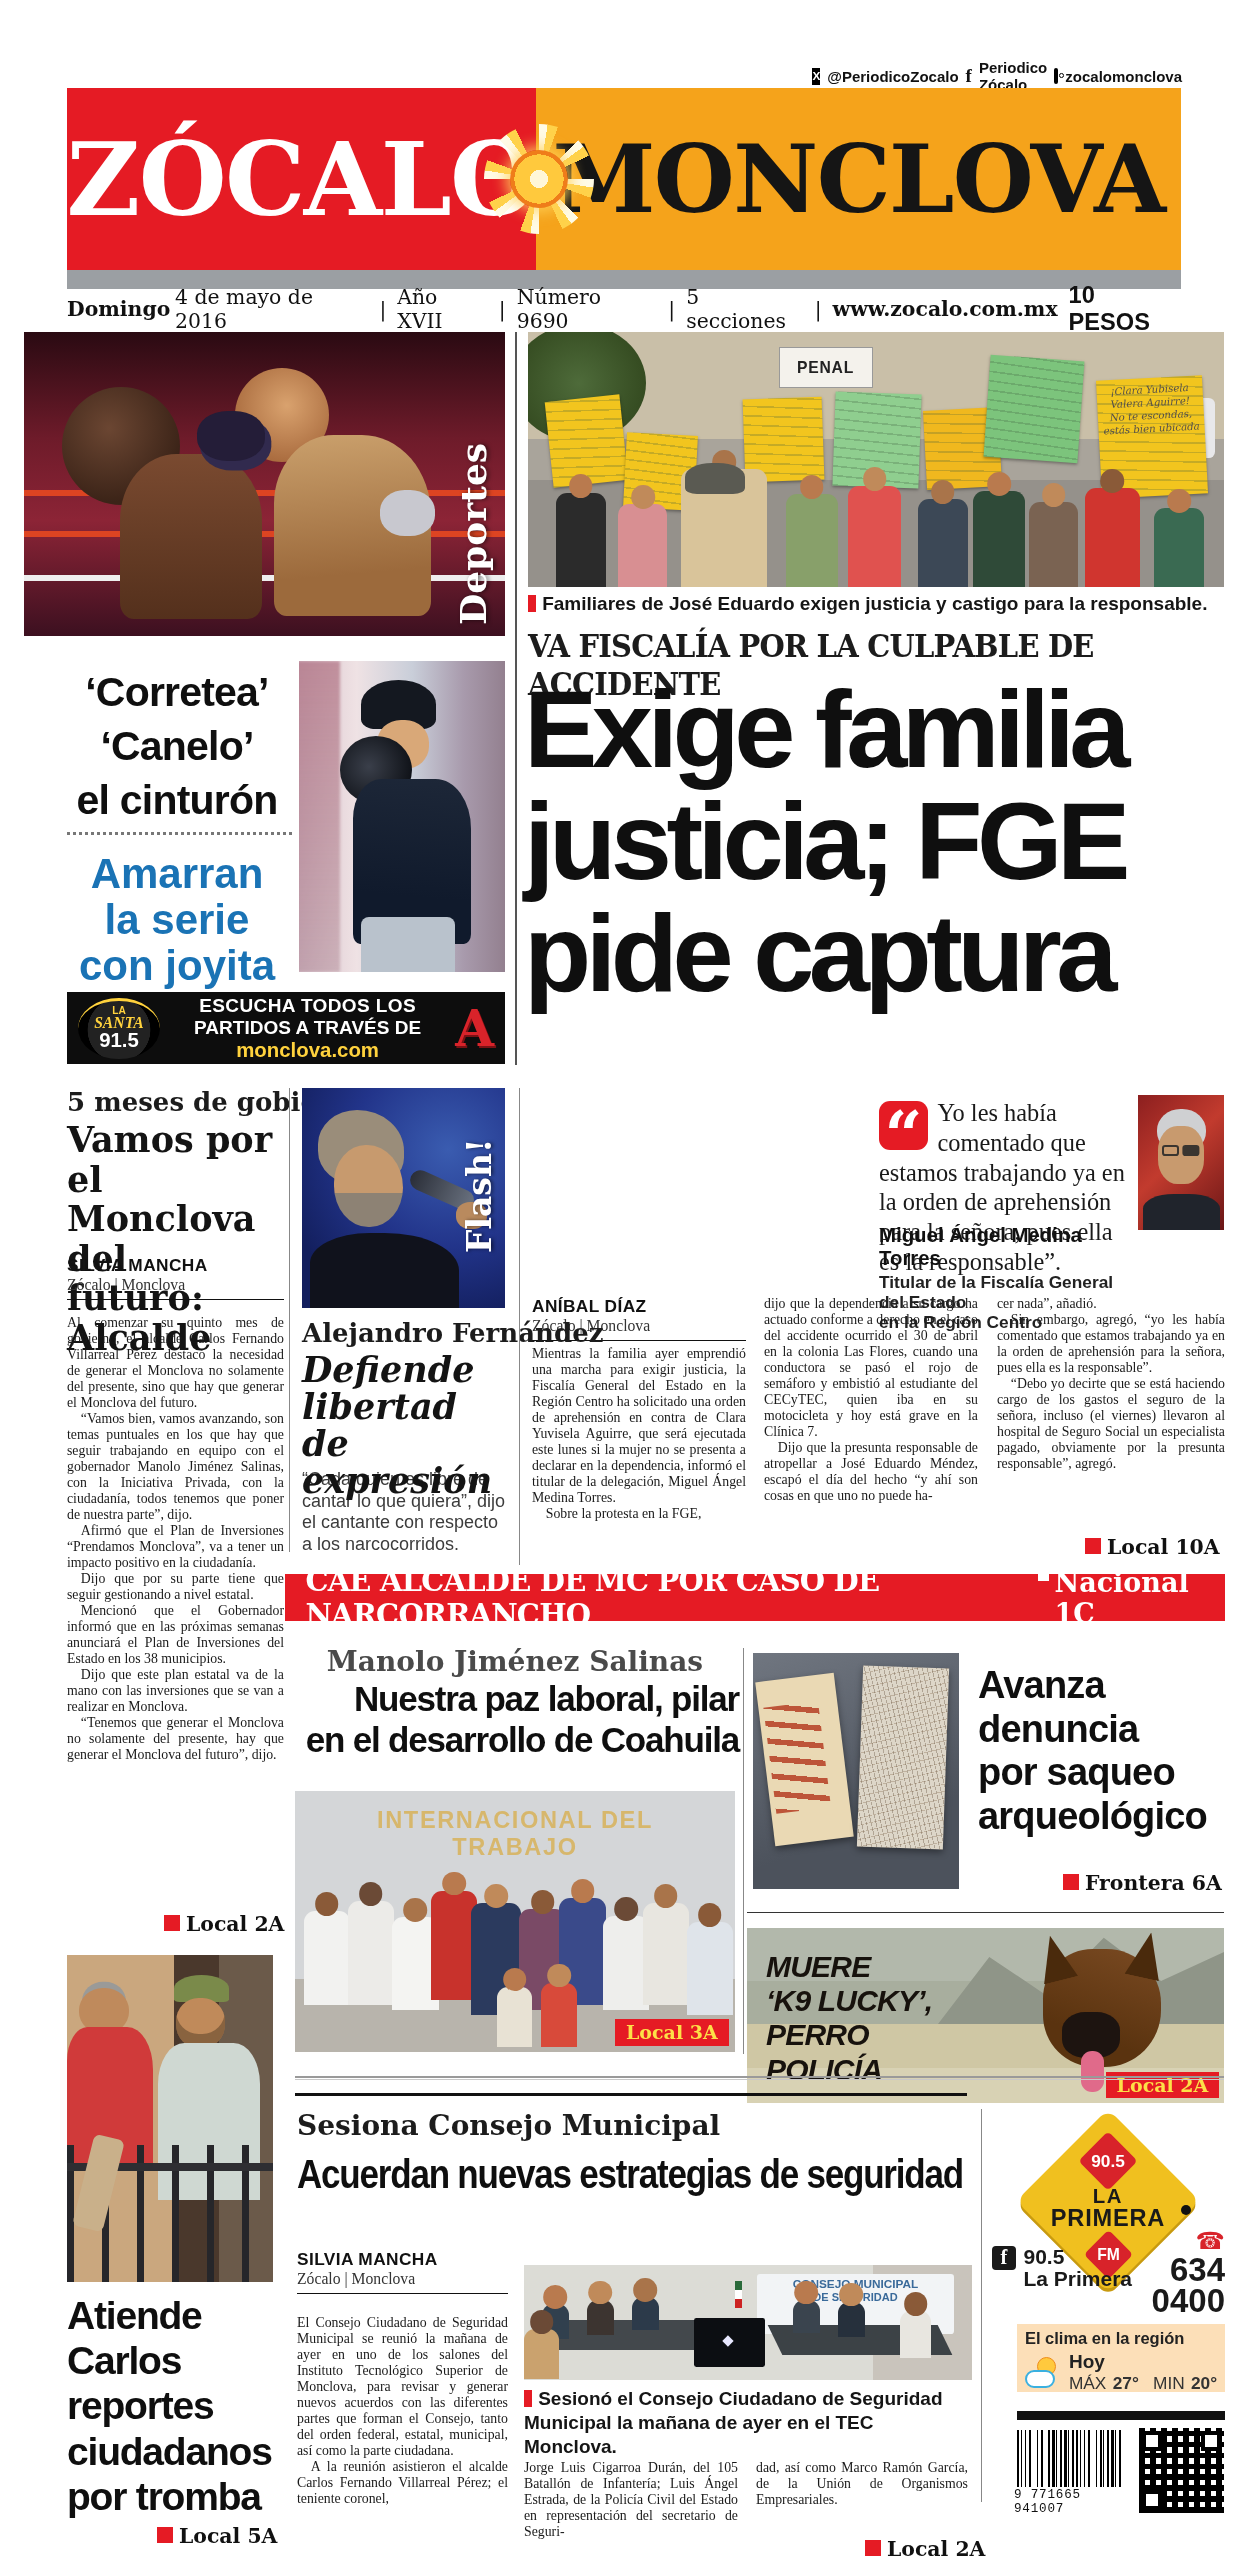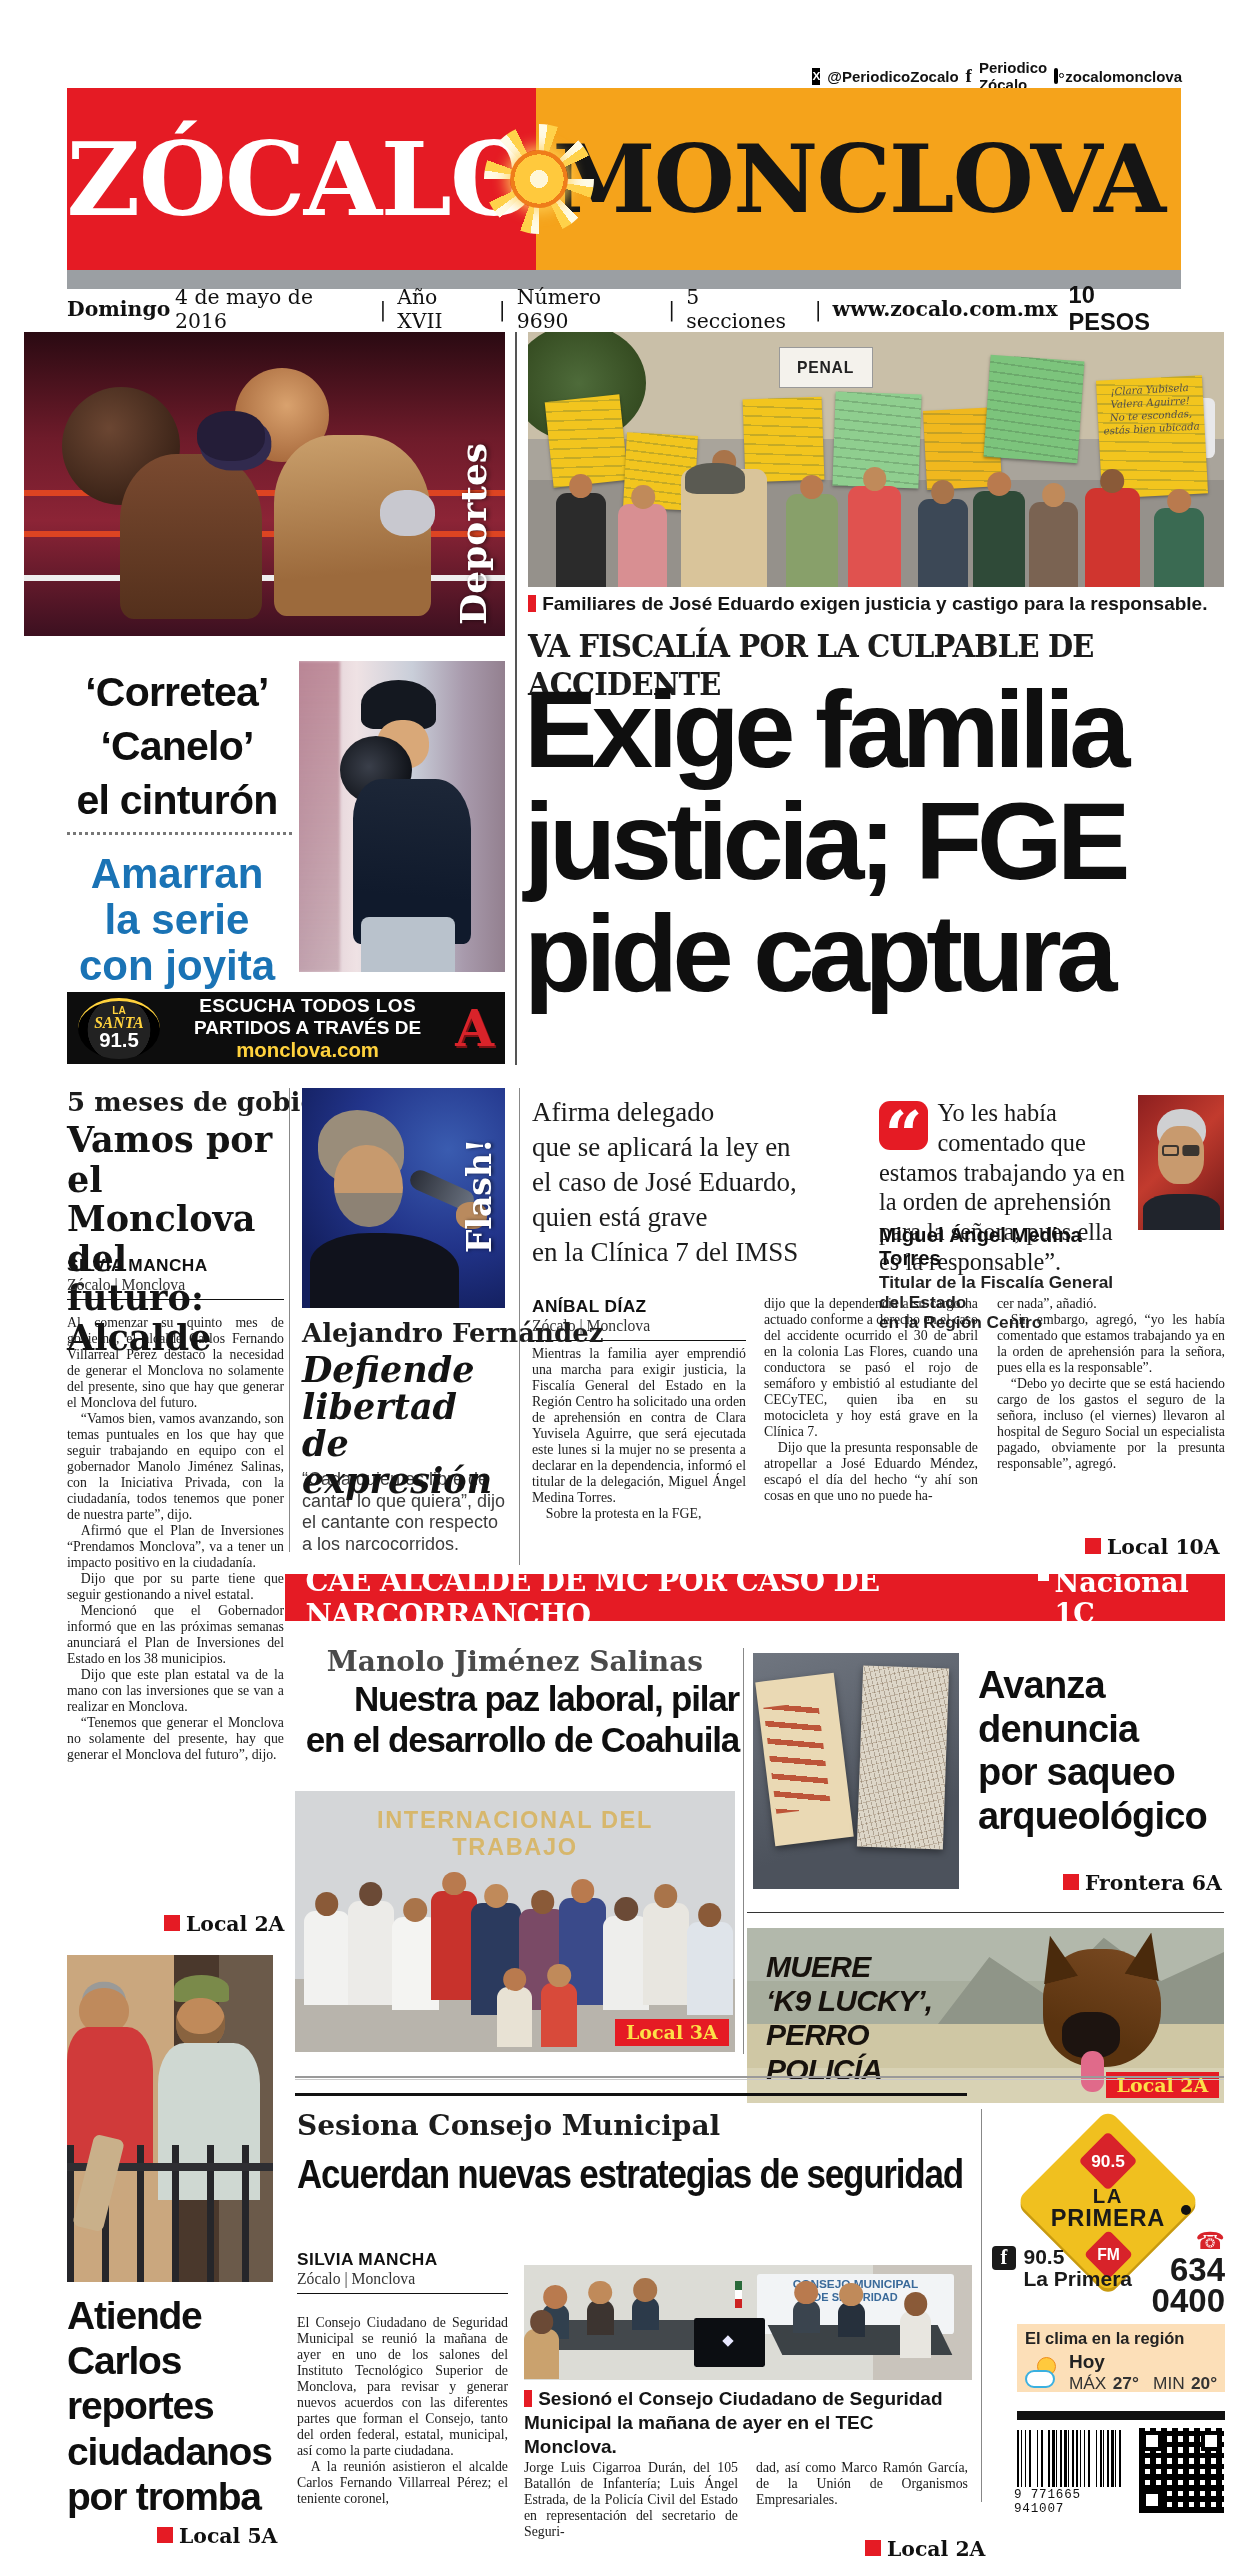--- a/index.html
+++ b/index.html
@@ -147,25 +147,20 @@
   </div>
   <div class="abs" style="left:528px;top:593px;width:696px;font:bold 19px 'Liberation Sans';color:#151515;">
     <span class="cap-sq"></span><span>Familiares de José Eduardo exigen justicia y castigo para la responsable.</span>
   </div>
 
   <div class="abs kick-serif" style="left:528px;top:627px;width:700px;font-size:29px;letter-spacing:-0.8px;transform:scaleY(1.12);transform-origin:top left;">VA FISCALÍA POR LA CULPABLE DE ACCIDENTE</div>
   <div class="abs hl ml" style="left:524px;top:673px;width:708px;font-size:110px;line-height:1.02;letter-spacing:-5.5px;">Exige familia
 justicia; FGE
 pide captura</div>
 
-  <div class="abs serif ml" style="left:532px;top:1095px;width:338px;font-size:27px;line-height:1.3;color:#1c1c1c;">Afirma delegado
-que se aplicará la ley en
-el caso de José Eduardo,
-quien está grave
-en la Clínica 7 del IMSS</div>
 
   <div class="abs" style="left:879px;top:1098px;width:259px;">
     <span style="float:left;width:49px;height:49px;background:#e51b24;border-radius:11px;color:#fff;font:bold 66px/68px 'DejaVu Serif',serif;text-align:center;margin:3.1px 9.4px 3.1px 0;">“</span>
     <span class="serif" style="font-size:24.4px;line-height:1.22;color:#1a1a1a;">Yo les había comentado que estamos trabajando ya en la orden de aprehensión para la señora, pues ella es la responsable”.</span>
   </div>
   <div class="ph" style="left:1138px;top:1095px;width:86px;height:135px;background:linear-gradient(135deg,#8c1f1f,#c23b2e 45%,#6a1616);">
     <div class="abs" style="left:19px;top:14px;width:49px;height:44px;border-radius:48%;background:#cfd0d2;"></div>
     <div class="abs" style="left:20.4px;top:31px;width:46px;height:58px;border-radius:42%;background:#c89a6e;"></div>
     <div class="abs" style="left:23.6px;top:50px;width:17.3px;height:11px;border:2.4px solid #3a3530;border-radius:3.1px;box-shadow:22px 0 0 -2.4px #fff0,20.4px 0 0 0 #3a3530;"></div>
     <div class="abs" style="left:4.7px;bottom:0;width:77px;height:36px;border-radius:40% 40% 0 0;background:#20242c;"></div>

